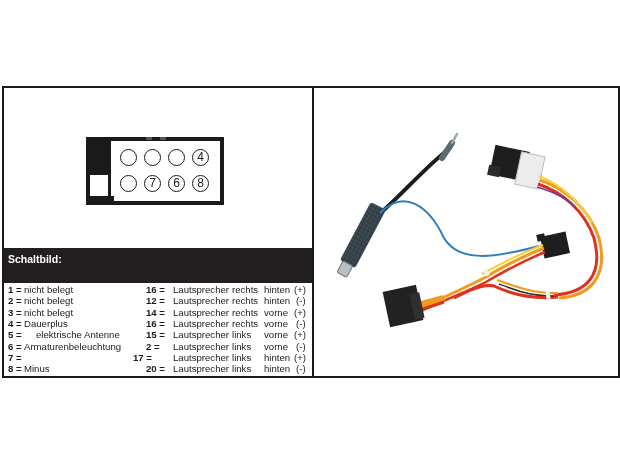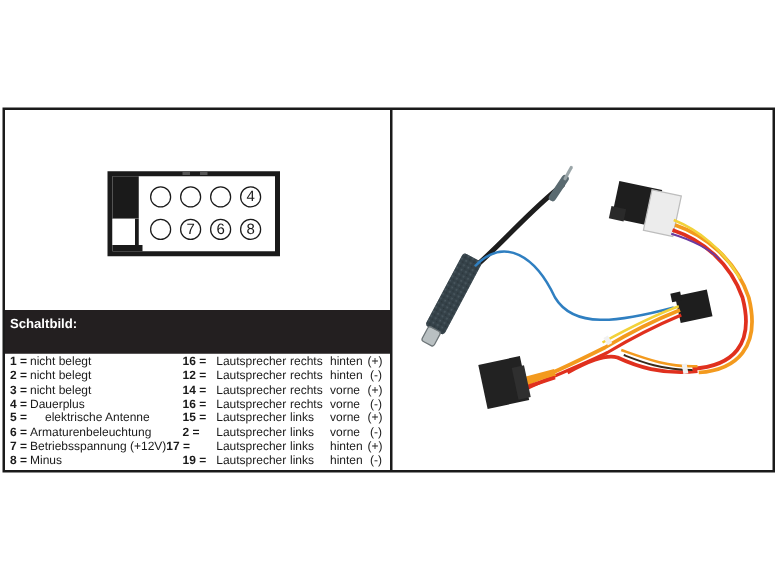--- a/index.html
+++ b/index.html
@@ -110,31 +110,30 @@
         <span class="n" style="left:4px">6 =</span>
         <span class="t" style="left:20px">Armaturenbeleuchtung</span>
         <span class="n" style="left:142px">2 =</span>
         <span class="t" style="left:169px">Lautsprecher</span>
         <span class="t" style="left:228px">links</span>
         <span class="t" style="left:260px">vorne</span>
         <span class="t" style="left:292px">(-)</span>
       </div>
       <div class="row" style="top:67.8px">
         <span class="n" style="left:4px">7 =</span>
-        <span class="t" style="left:20px">Betriebsspannung (+12V)</span>
         <span class="n" style="left:129px">17 =</span>
         <span class="t" style="left:169px">Lautsprecher</span>
         <span class="t" style="left:228px">links</span>
         <span class="t" style="left:260px">hinten</span>
         <span class="t" style="left:290px">(+)</span>
       </div>
       <div class="row" style="top:79.1px">
         <span class="n" style="left:4px">8 =</span>
         <span class="t" style="left:20px">Minus</span>
-        <span class="n" style="left:142px">19 =</span>
+        <span class="n" style="left:142px">20 =</span>
         <span class="t" style="left:169px">Lautsprecher</span>
         <span class="t" style="left:228px">links</span>
         <span class="t" style="left:260px">hinten</span>
         <span class="t" style="left:292px">(-)</span>
       </div>
     </div>
   </div>
 
   <div class="divider"></div>
 

